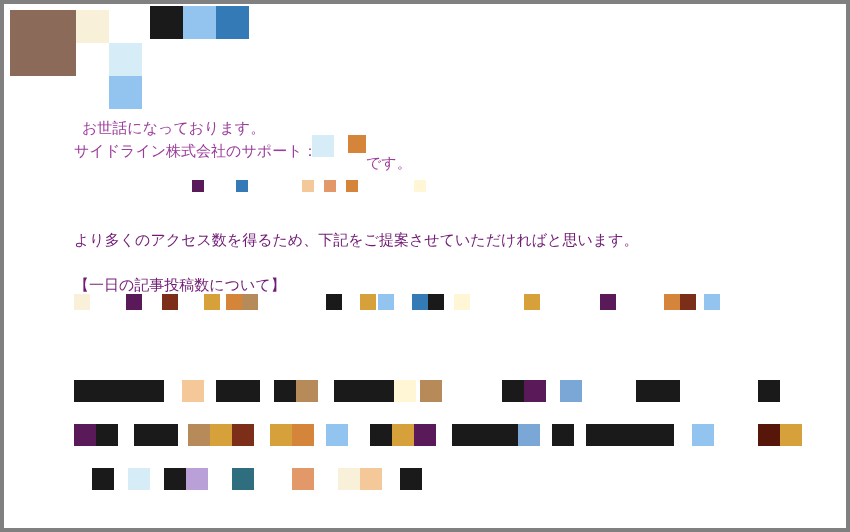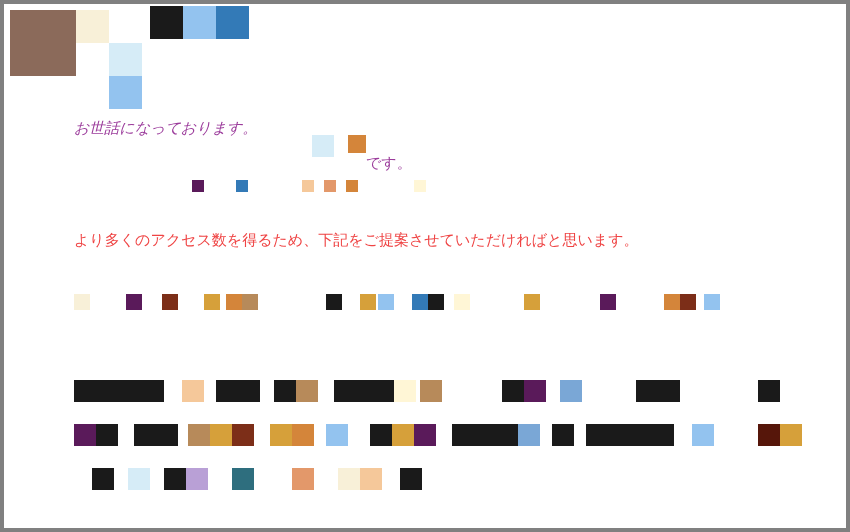--- a/index.html
+++ b/index.html
@@ -33,21 +33,21 @@
     height: 22px;
   }
   .blk-big { width: 33px; height: 33px; }
   .blk-sm  { width: 12px; height: 12px; }
   .blk-sq  { width: 16px; height: 16px; }
   .txt {
     position: absolute;
     white-space: nowrap;
   }
   .purple { color: #9b3b9b; }
-  .black  { color: #ef4444; }
+  .black  { color: #701a75; }
 </style>
 </head>
 <body>
 
 <div class="frame">
 <div class="page">
 
   <div class="blk blk-big" style="left:6px;  top:6px;  background:#8b6a5a;"></div>
   <div class="blk blk-big" style="left:6px;  top:39px; background:#8b6a5a;"></div>
   <div class="blk blk-big" style="left:39px; top:6px;  background:#8b6a5a;"></div>
@@ -57,35 +57,37 @@
   <div class="blk blk-big" style="left:72px; top:39px; background:#ffffff;"></div>
 
   <div class="blk blk-big" style="left:105px; top:39px; background:#d6ecf7;"></div>
 
   <div class="blk blk-big" style="left:146px; top:2px;  background:#1a1a1a;"></div>
   <div class="blk blk-big" style="left:179px; top:2px;  background:#93c3ef;"></div>
   <div class="blk blk-big" style="left:212px; top:2px;  background:#337ab7;"></div>
 
   <div class="blk blk-big" style="left:105px; top:72px; background:#93c3ef;"></div>
 
-  <span class="txt purple" style="left:70px; top:113px;font-style:italic;">お世話になっております。</span>
+  <span class="txt purple" style="left:78px; top:113px;">お世話になっております。</span>
+  <span class="txt purple" style="left:70px; top:136px;">サイドライン株式会社のサポート：</span>
 
   <div class="blk" style="left:308px; top:131px; width:22px; height:22px; background:#d6ecf7;"></div>
   <div class="blk" style="left:344px; top:131px; width:18px; height:18px; background:#d4853a;"></div>
   <span class="txt purple" style="left:362px; top:148px;">です。</span>
 
   <div class="blk blk-sm" style="left:188px; top:176px; background:#5a1a5a;"></div>
   <div class="blk blk-sm" style="left:232px; top:176px; background:#337ab7;"></div>
   <div class="blk blk-sm" style="left:298px; top:176px; background:#f5c89a;"></div>
   <div class="blk blk-sm" style="left:320px; top:176px; background:#e3986a;"></div>
   <div class="blk blk-sm" style="left:342px; top:176px; background:#d4853a;"></div>
   <div class="blk blk-sm" style="left:410px; top:176px; background:#fff6d6;"></div>
 
   <span class="txt black" style="left:70px; top:225px;">より多くのアクセス数を得るため、下記をご提案させていただければと思います。</span>
 
+  <span class="txt black" style="left:70px; top:270px;">【一日の記事投稿数について】</span>
 
   <div class="blk-sq blk" style="left:70px;  top:290px; background:#f8f0d8;"></div>
   <div class="blk-sq blk" style="left:122px; top:290px; background:#5a1a5a;"></div>
   <div class="blk-sq blk" style="left:158px; top:290px; background:#7c2e18;"></div>
   <div class="blk-sq blk" style="left:200px; top:290px; background:#d6a03a;"></div>
   <div class="blk-sq blk" style="left:222px; top:290px; background:#d4853a;"></div>
   <div class="blk-sq blk" style="left:238px; top:290px; background:#b78a5a;"></div>
   <div class="blk-sq blk" style="left:322px; top:290px; background:#1a1a1a;"></div>
   <div class="blk-sq blk" style="left:356px; top:290px; background:#d6a03a;"></div>
   <div class="blk-sq blk" style="left:374px; top:290px; background:#93c3ef;"></div>

